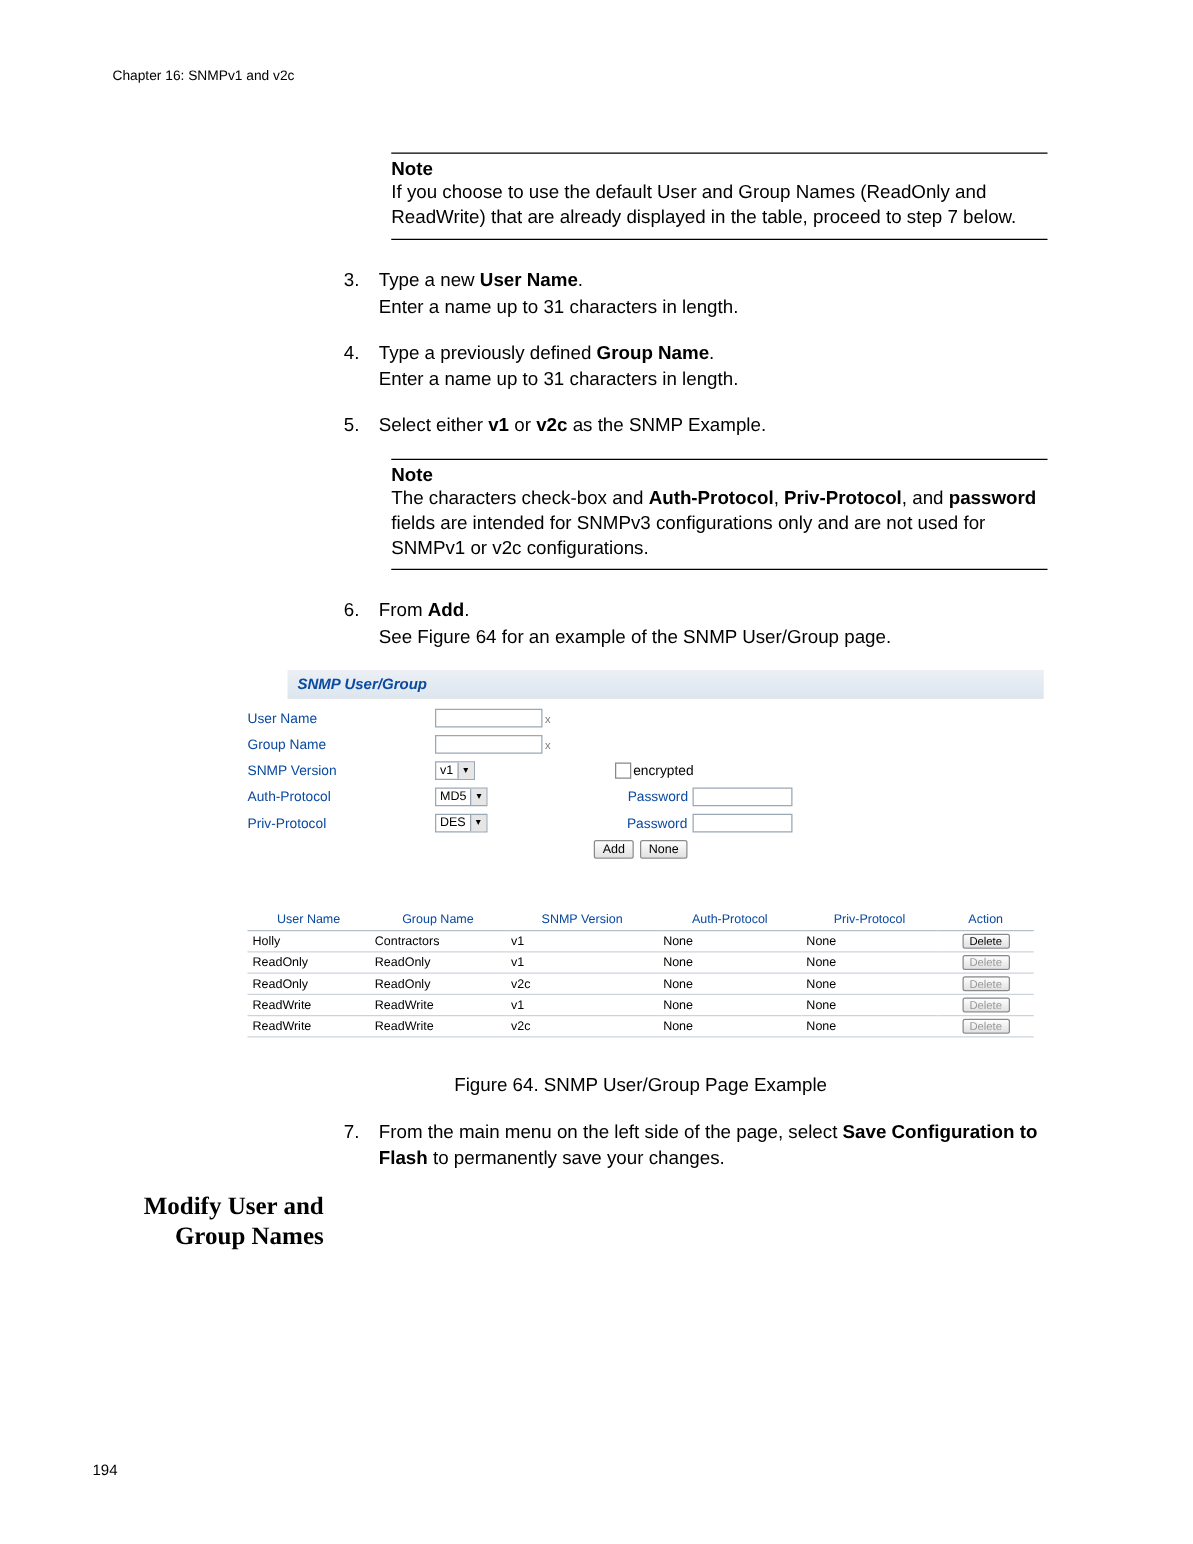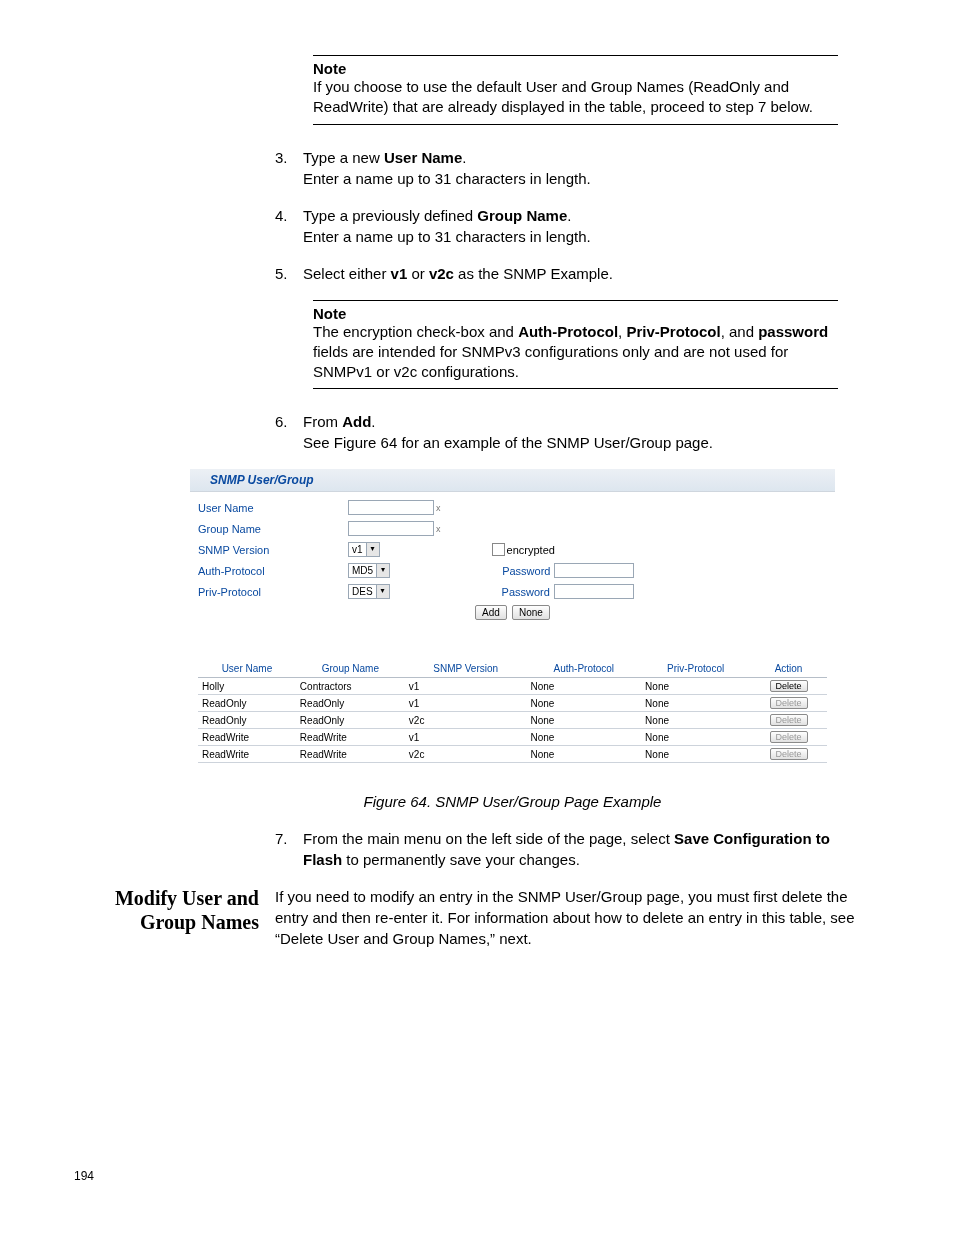--- a/index.html
+++ b/index.html
@@ -65,26 +65,27 @@
   .bold { font-weight: bold; }
 
   
   .ui-panel {
     margin: 14px 0 0 0;
     width: 645px;
     font-family: Arial, sans-serif;
   }
   .panel-title-bar {
     background: linear-gradient(#ecf0f5, #dde6ef);
-    padding: 4px 20px;
+    padding: 4px 8px;
     font-size: 12px;
     font-weight: bold;
     font-style: italic;
     color: #0a4aa0;
     border-bottom: 1px solid #cfd6de;
+    margin-left: 40px;
   }
   .panel-body {
     background: #fff;
     padding: 8px 8px 10px 8px;
     font-size: 11px;
   }
   .form-row {
     display: flex;
     align-items: center;
     margin-bottom: 6px;
@@ -184,21 +185,20 @@
     border: 1px solid #8a8a8a;
     background: linear-gradient(#fefefe, #e1e1e1);
     border-radius: 2px;
   }
   .del-btn.disabled { color: #999; }
 
   .figure-caption {
     text-align: center;
     font-size: 15px;
     margin: 20px 0 18px 0;
-    font-style: italic;
   }
 
   .two-col {
     display: flex;
     margin-top: 8px;
   }
   .side-heading {
     width: 185px;
     flex: 0 0 185px;
     text-align: right;
@@ -218,20 +218,21 @@
     position: absolute;
     bottom: 52px;
     left: 74px;
     font-size: 12px;
   }
 </style>
 </head>
 <body>
 
 <div class="page">
+  <div class="chapter-header">Chapter 16: SNMPv1 and v2c</div>
 
   <div class="right-col">
 
     <div class="note-block">
       <div class="note-rule-top"></div>
       <div class="note-title">Note</div>
       <div class="note-body">If you choose to use the default User and Group Names (ReadOnly and ReadWrite) that are already displayed in the table, proceed to step 7 below.</div>
       <div class="note-rule-bottom"></div>
     </div>
 
@@ -255,21 +256,21 @@
         <span class="body">
           <span>Select either </span><span class="bold">v1</span><span> or </span><span class="bold">v2c</span><span> as the SNMP Example.</span>
         </span>
       </li>
     </ol>
 
     <div class="note-block">
       <div class="note-rule-top"></div>
       <div class="note-title">Note</div>
       <div class="note-body">
-        <span>The encryption check-box and </span><span class="bold">Auth-Protocol</span><span>, </span><span class="bold">Priv-Protocol</span><span>, and </span><span class="bold">password</span><span> fields are intended for SNMPv3 configurations only and are not used for SNMPv1 or v2c configurations.</span>
+        <span>The characters check-box and </span><span class="bold">Auth-Protocol</span><span>, </span><span class="bold">Priv-Protocol</span><span>, and </span><span class="bold">password</span><span> fields are intended for SNMPv3 configurations only and are not used for SNMPv1 or v2c configurations.</span>
       </div>
       <div class="note-rule-bottom"></div>
     </div>
 
     <ol class="steps">
       <li>
         <span class="num">6.</span>
         <span class="body">
           <span>From </span><span class="bold">Add</span><span>.</span><br>
           <span>See Figure 64 for an example of the SNMP User/Group page.</span>
@@ -394,17 +395,16 @@
         <span class="num">7.</span>
         <span class="body">
           <span>From the main menu on the left side of the page, select </span><span class="bold">Save Configuration to Flash</span><span> to permanently save your changes.</span>
         </span>
       </li>
     </ol>
   </div>
 
   <div class="two-col">
     <div class="side-heading">Modify User and Group Names</div>
-    <div class="para">If you need to modify an entry in the SNMP User/Group page, you must first delete the entry and then re-enter it. For information about how to delete an entry in this table, see “Delete User and Group Names,”  next.</div>
   </div>
 
   <div class="page-number">194</div>
 </div>
 
 </body></html>

